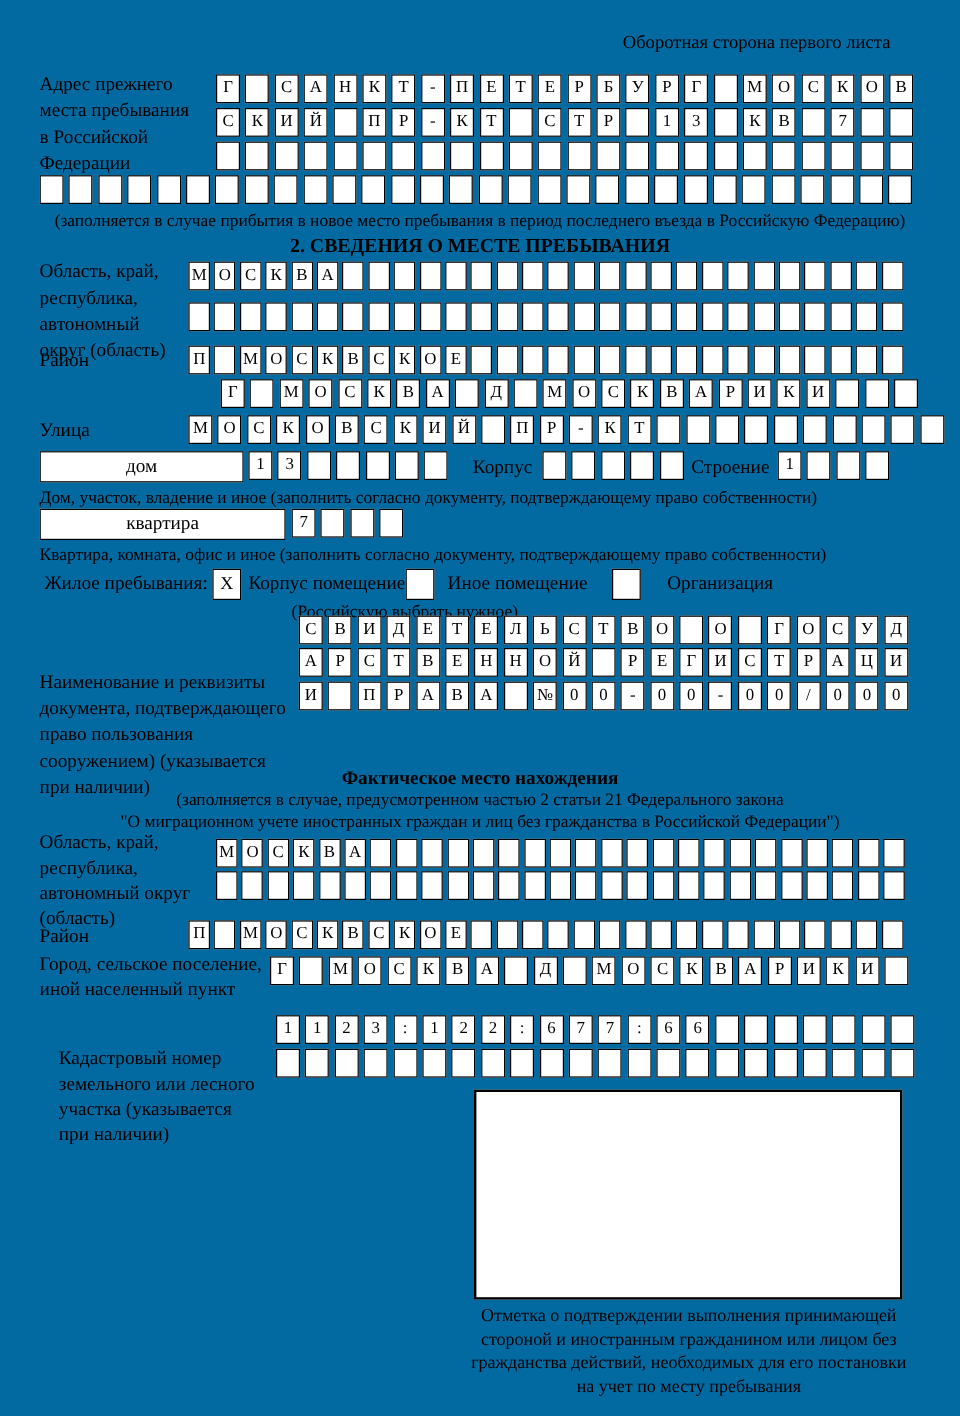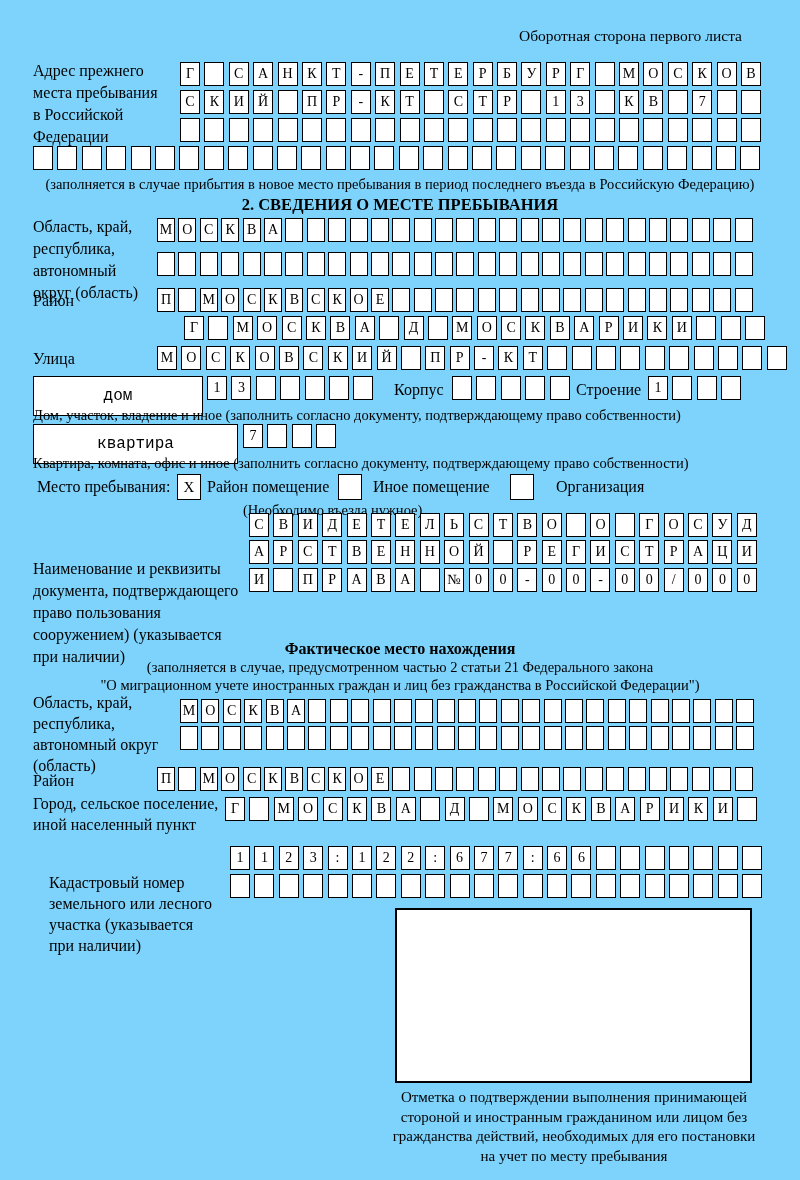--- a/index.html
+++ b/index.html
@@ -1,33 +1,33 @@
 <!DOCTYPE html>
 <html><head>
 <meta charset="utf-8">
 <style>
   html,body{margin:0;padding:0;background:#fff;}
-  .page{position:relative;width:800px;height:1180px;background:#7dd3fc;overflow:hidden;
+  .page{position:relative;width:800px;height:1180px;background:#0369a1;overflow:hidden;
         font-family:"Liberation Serif","DejaVu Serif",serif;color:#000;}
   .abs{position:absolute;}
   .back-note{top:27px;right:58px;font-size:15.5px;}
   .lbl{font-size:16px;line-height:22px;}
   .lbl-tight .ln{line-height:21px;}
   .cells{display:flex;}
   .cell{box-sizing:border-box;width:20px;height:24px;border:1.6px solid #000;
         display:flex;align-items:center;justify-content:center;
         font-size:14px;line-height:1;background:#fff;}
   .g4{gap:4.4px;}
   .g34{gap:3.4px;}
   .c18 .cell{width:18px;}
   .note{font-size:14.5px;}
   .center{left:0;width:800px;text-align:center;}
   .title{font-weight:bold;font-size:16.5px;}
-  .widebox{box-sizing:border-box;border:1.6px solid #000;height:40px;
-           display:flex;align-items:center;justify-content:center;font-size:16px;background:#fff;font-family:Liberation Mono, monospace;}
+  .widebox{box-sizing:border-box;border:1.6px solid #000;height:26px;
+           display:flex;align-items:center;justify-content:center;font-size:16px;background:#fff;}
   .cbox{box-sizing:border-box;width:24px;height:26px;border:1.6px solid #000;
         display:flex;align-items:center;justify-content:center;font-size:15px;background:#fff;}
   .cb-label{font-size:16px;}
   .stamp{box-sizing:border-box;border:2px solid #000;background:#fff;}
   .caption{font-size:15px;line-height:19.5px;text-align:center;}
 </style>
 </head>
 <body>
 
 <div class="page">
@@ -339,28 +339,28 @@
 
   <div class="abs widebox" style="left:33px;top:424px;width:205px;">квартира</div>
   <div class="abs cells g4" style="left:243px;top:424px;">
       <div class="cell">7</div>
       <div class="cell"></div>
       <div class="cell"></div>
       <div class="cell"></div>
     </div>
   <div class="abs note" style="left:33px;top:455px;">Квартира, комната, офис и иное (заполнить согласно документу, подтверждающему право собственности)</div>
 
-  <div class="abs cb-label" style="left:37px;top:478px;">Место пребывания:</div>
+  <div class="abs cb-label" style="left:37px;top:478px;">Жилое пребывания:</div>
   <div class="abs cbox" style="left:177px;top:474px;">X</div>
-  <div class="abs cb-label" style="left:207px;top:478px;">Район помещение</div>
+  <div class="abs cb-label" style="left:207px;top:478px;">Корпус помещение</div>
   <div class="abs cbox" style="left:338px;top:474px;"></div>
   <div class="abs cb-label" style="left:373px;top:478px;">Иное помещение</div>
   <div class="abs cbox" style="left:510px;top:474px;"></div>
   <div class="abs cb-label" style="left:556px;top:478px;">Организация</div>
-  <div class="abs note" style="left:243px;top:502px;">(Необходимо въезда нужное)</div>
+  <div class="abs note" style="left:243px;top:502px;">(Российскую выбрать нужное)</div>
 
   <div class="abs lbl" style="left:33px;top:518px;width:215px;margin-top:40px;">
       <div class="ln">Наименование и реквизиты</div>
       <div class="ln">документа, подтверждающего</div>
       <div class="ln">право пользования</div>
       <div class="ln">сооружением) (указывается</div>
       <div class="ln">при наличии)</div>
     </div>
   <div class="abs cells g4" style="left:249px;top:513px;">
       <div class="cell">С</div>

